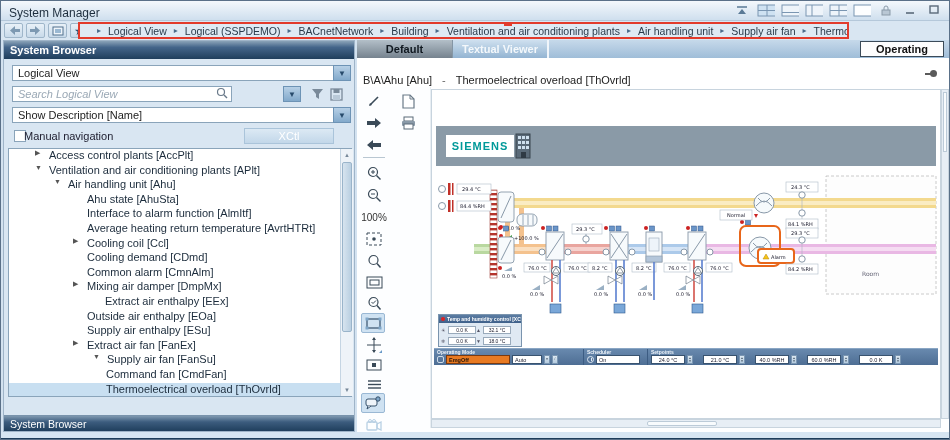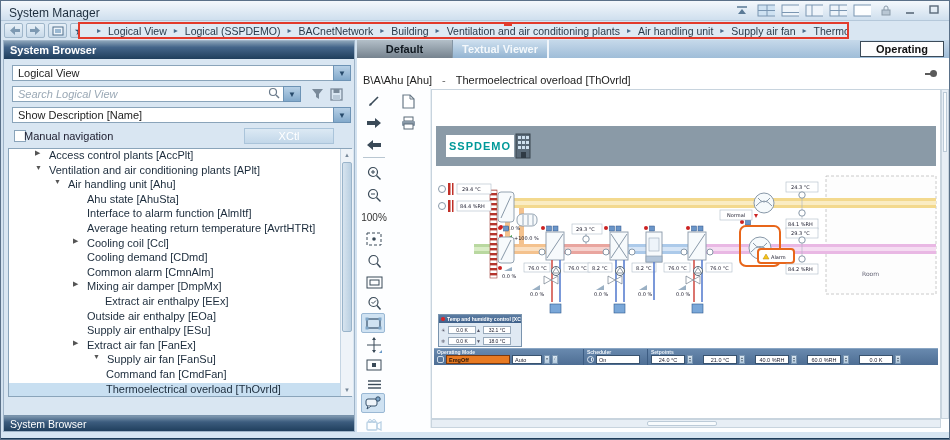--- a/index.html
+++ b/index.html
@@ -218,21 +218,21 @@
     <div class="hdrbar">
         <span>System Browser</span>
       </div>
 
     <div class="sb-controls">
       <div class="field" style="left:8px;top:6px;width:322px;">
           <span>Logical View</span>
         </div>
       <div class="combo-btn" style="left:329px;top:6px;">▼</div>
 
-      <div class="field" style="left:8px;top:27px;width:272px;">
+      <div class="field" style="left:8px;top:27px;width:220px;">
         <span class="placeholder">Search Logical View</span>
         <span style="position:absolute;right:3px;"><svg width="12" height="12">
               <circle cx="5" cy="5" r="3.5" fill="none" stroke="#6a7a8a" stroke-width="1.2"></circle>
               <line x1="8" y1="8" x2="11" y2="11" stroke="#6a7a8a" stroke-width="1.4"></line>
             </svg></span>
       </div>
       <div class="combo-btn" style="left:279px;top:27px;">▼</div>
       <span class="mini-icon" style="left:305px;top:27px;">
           <svg width="13" height="12">
             <path d="M1 1 H12 L8 6 V11 L5 9 V6 Z" fill="#7a8a9a"></path>
@@ -477,21 +477,21 @@
             <rect x="1" y="3" width="10" height="8" rx="1" fill="none" stroke="#b8d0e4" stroke-width="1.3"></rect>
             <polygon points="11,5 15,3 15,11 11,9" fill="none" stroke="#b8d0e4" stroke-width="1.3"></polygon>
             <circle cx="4" cy="2" r="1.5" fill="none" stroke="#b8d0e4"></circle>
             <circle cx="8" cy="2" r="1.5" fill="none" stroke="#b8d0e4"></circle>
           </svg>
         </span>
     </div>
 
     <div class="canvas">
       <div class="canvas-hdr">
-        <div class="siemens-logo">SSPDEMO</div>
+        <div class="siemens-logo">SIEMENS</div>
         <span class="bldg"><svg width="22" height="30">
               <rect x="4" y="4" width="14" height="24" fill="#5a6a78" stroke="#39454f"></rect>
               <rect x="6" y="6" width="3" height="3" fill="#cfe0ee"></rect>
               <rect x="10" y="6" width="3" height="3" fill="#cfe0ee"></rect>
               <rect x="14" y="6" width="3" height="3" fill="#cfe0ee"></rect>
               <rect x="6" y="11" width="3" height="3" fill="#cfe0ee"></rect>
               <rect x="10" y="11" width="3" height="3" fill="#cfe0ee"></rect>
               <rect x="14" y="11" width="3" height="3" fill="#cfe0ee"></rect>
               <rect x="6" y="16" width="3" height="3" fill="#cfe0ee"></rect>
               <rect x="10" y="16" width="3" height="3" fill="#cfe0ee"></rect>

